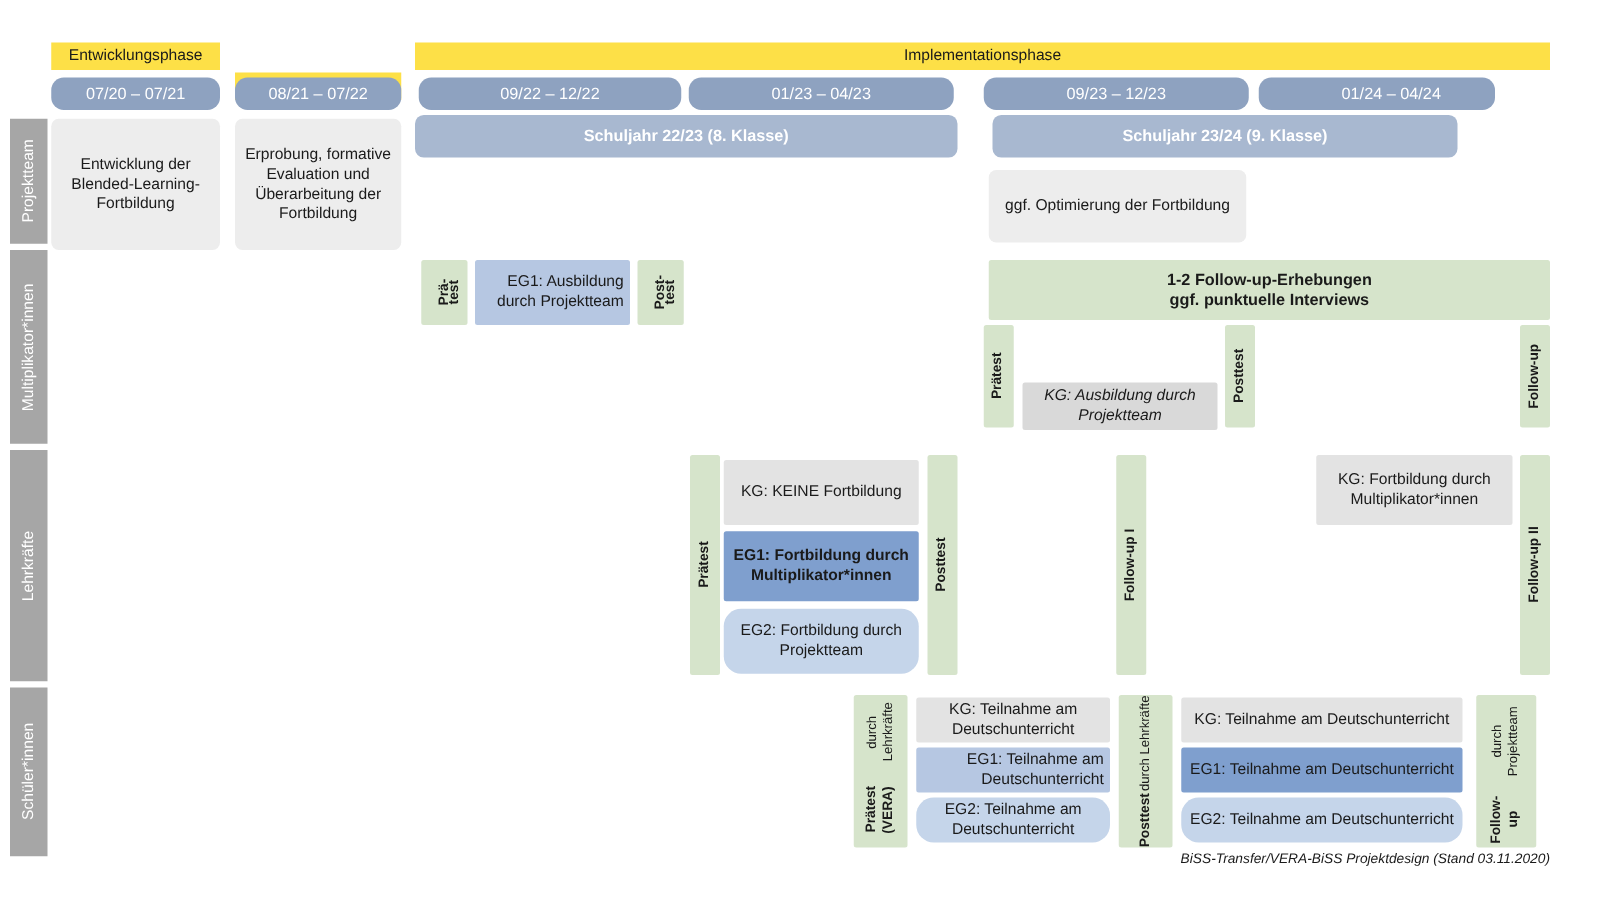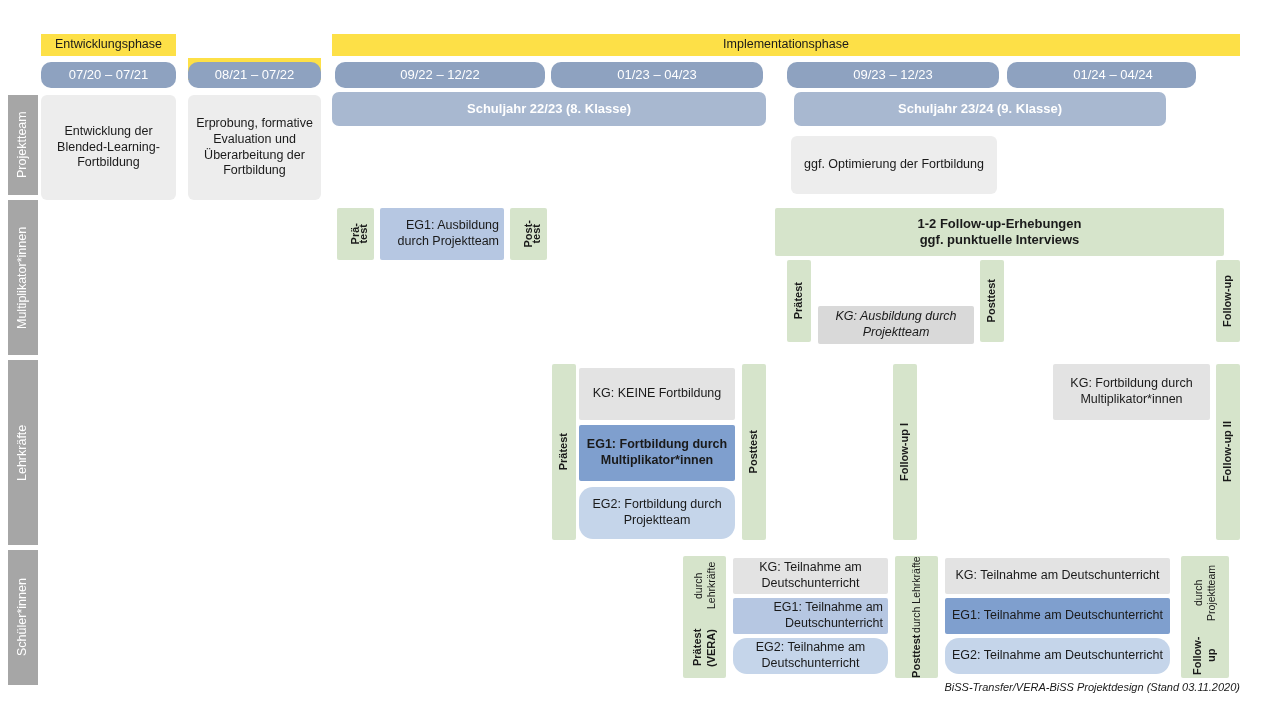--- a/index.html
+++ b/index.html
@@ -204,21 +204,21 @@
     <span>EG1: Ausbildung durch Projektteam</span>
   </div>
 
   <div class="box green" style="left:510px; top:208px; width:37px; height:52px;">
     <span class="vert vsmall">Post-</span>
   </div>
   <div class="box" style="left:510px; top:208px; width:37px; height:52px;">
     <span class="vert vsmall" style="margin-left:17px;">test</span>
   </div>
 
-  <div class="box green-wide twoline" style="left:775px; top:208px; width:449px; height:48px;">
+  <div class="box green-wide twoline" style="left:791px; top:208px; width:449px; height:48px;">
     <span>1-2 Follow-up-Erhebungen</span>
     <span>ggf. punktuelle Interviews</span>
   </div>
 
   <div class="box green" style="left:787px; top:260px; width:24px; height:82px;">
     <span class="vert vsmall">Prätest</span>
   </div>
   <div class="box grey-dark" style="left:818px; top:306px; width:156px; height:38px; padding:2px 5px;font-style:italic;">
     <span>KG: Ausbildung durch Projektteam</span>
   </div>

